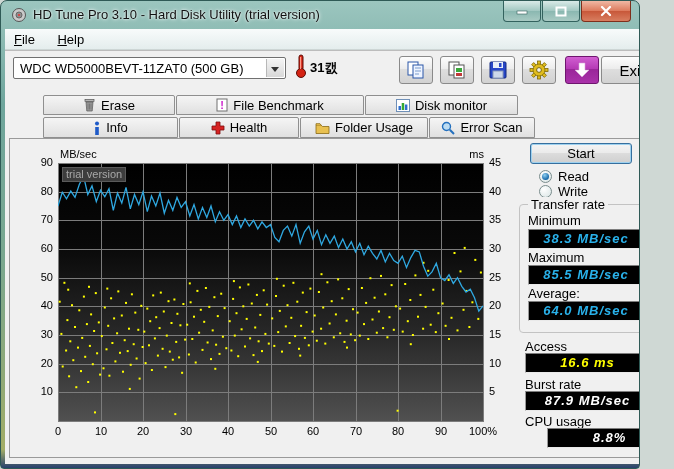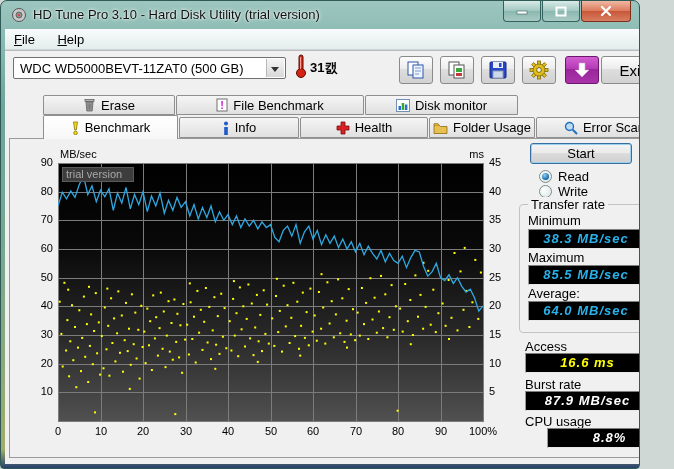--- a/index.html
+++ b/index.html
@@ -55,21 +55,21 @@
   .tabrow2 .tab:nth-child(4){width:106px;}
   .tabrow2 .tab:nth-child(5){width:137px;}
   .page{position:absolute;left:8px;top:137px;width:658px;height:320px;background:#f0f0f0;
     border:1px solid #9a9a9a;box-sizing:border-box;z-index:1;}
   
   .plot{position:absolute;left:57px;top:162px;display:block;z-index:2;
     background:linear-gradient(180deg,#000 0%,#090909 32%,#2a2a2a 68%,#515151 100%);}
   .axis-title{position:absolute;font-size:11px;color:#000;z-index:2;}
   .tick{position:absolute;font-size:11px;color:#000;z-index:2;}
   .watermark{position:absolute;left:61px;top:166px;z-index:3;font-size:11px;color:#a8a8a8;
-    background:#3d3d3d;border:1px solid #5a5a5a;padding:0 11px 1px 3px;}
+    background:#3d3d3d;border:1px solid #5a5a5a;padding:0 3px 1px 3px;}
   
   .start-btn{position:absolute;left:529px;top:142px;width:102px;height:21px;z-index:2;
     border:1px solid #366f9e;border-radius:3px;box-sizing:border-box;
     background:linear-gradient(#f4f4f4,#ebebeb 45%,#dddddd 46%,#cfcfcf);
     box-shadow:inset 0 0 0 1px #9ed1ef;display:flex;align-items:center;justify-content:center;
     font-size:13px;color:#000;}
   .radio{position:absolute;width:13px;height:13px;border-radius:50%;z-index:2;
     border:1px solid #7a8d8d;background:radial-gradient(circle at 35% 30%,#ffffff,#d8e4e4);box-sizing:border-box;}
   .radio.sel::after{content:'';position:absolute;left:2px;top:2px;right:2px;bottom:2px;border-radius:50%;
     background:radial-gradient(circle at 38% 32%,#8fd0f2,#1668a8 70%);}
@@ -211,29 +211,20 @@
             <rect x="2.5" y="7" width="2.5" height="4" fill="#2e6ecf"></rect>
             <rect x="5.7" y="4" width="2.5" height="7" fill="#33a833"></rect>
             <rect x="8.9" y="5.5" width="2.5" height="5.5" fill="#2e6ecf"></rect>
           </svg>
       </span>
         <span>Disk monitor</span>
     </div>
   </div>
 
   <div class="tabrow tabrow2">
-    <div class="tab active">
-      <span class="ticon">
-        <svg width="9" height="14">
-            <path d="M2.5 1 h4 l-1.2 8 h-1.6 z" fill="#f0d814" stroke="#8a7a06" stroke-width="0.8"></path>
-            <circle cx="4.5" cy="12" r="1.8" fill="#f0d814" stroke="#8a7a06" stroke-width="0.8"></circle>
-          </svg>
-      </span>
-        <span>Benchmark</span>
-    </div>
     <div class="tab">
       <span class="ticon">
         <svg width="8" height="14">
             <circle cx="4" cy="2.5" r="2" fill="#1e5ac8"></circle>
             <rect x="2.2" y="6" width="3.6" height="8" fill="#1e5ac8"></rect>
           </svg>
       </span>
         <span>Info</span>
     </div>
     <div class="tab">

